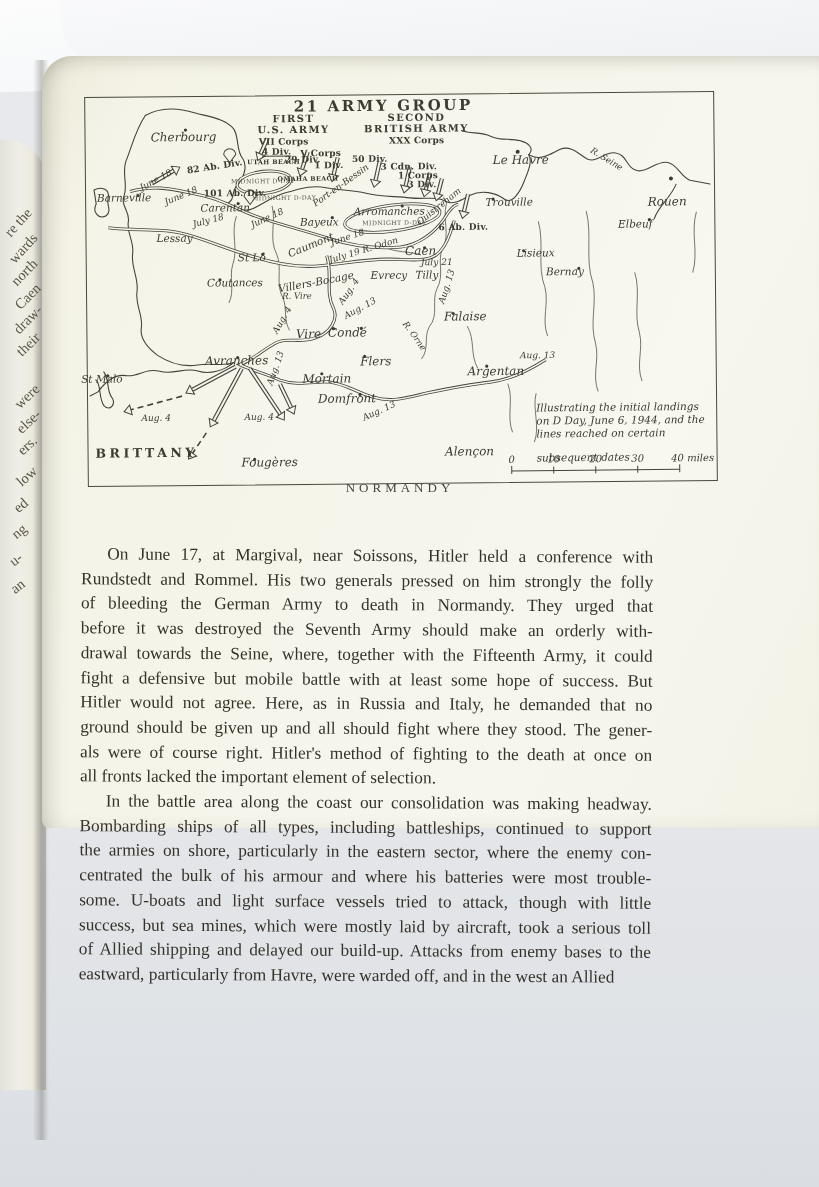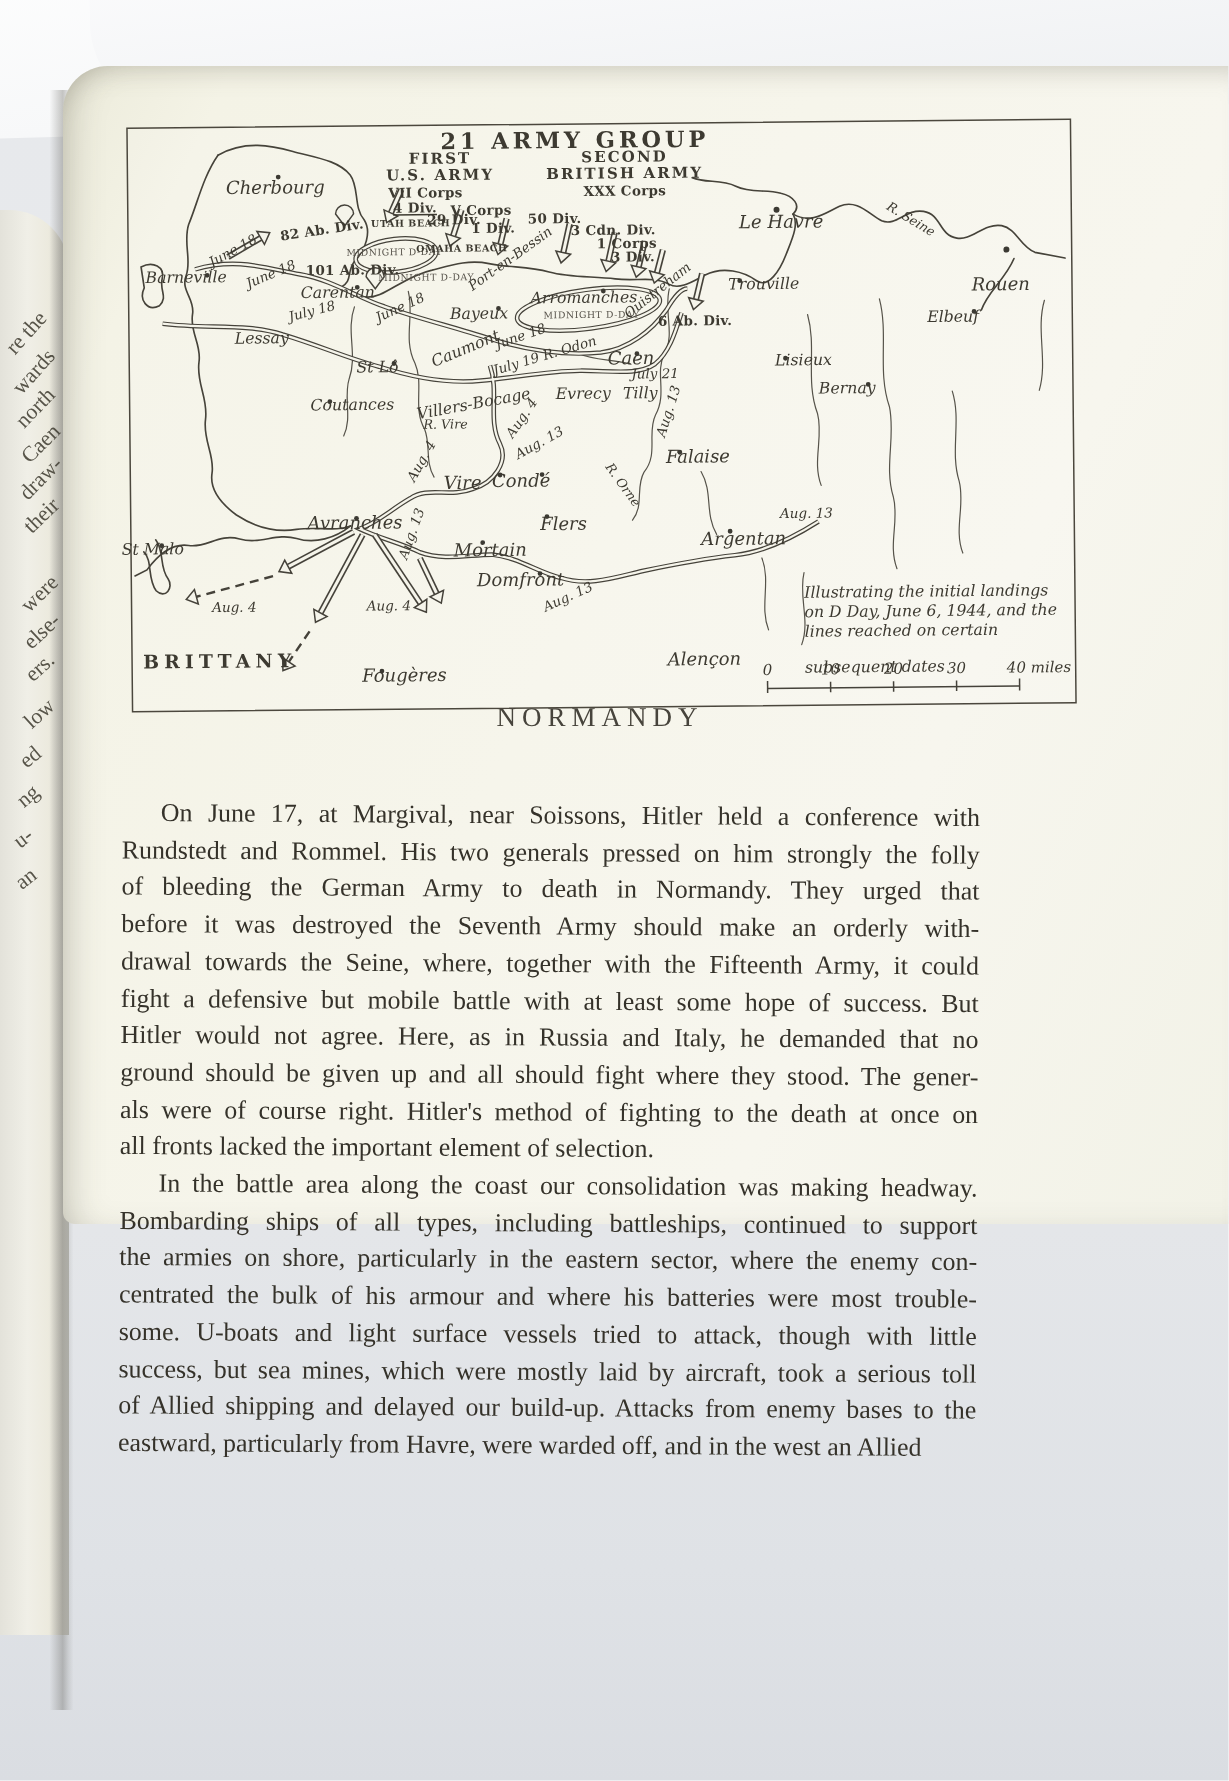--- a/index.html
+++ b/index.html
@@ -28,21 +28,21 @@
   .fragment{
     position:absolute;color:#575449;font-size:14.5px;white-space:nowrap;
     font-family:"Liberation Serif",serif;
   }
   .gutter{
     position:absolute;left:33px;top:60px;width:16px;height:1080px;
     background:linear-gradient(90deg,rgba(60,58,50,0) 0%,rgba(60,58,50,.28) 55%,rgba(60,58,50,.10) 80%,rgba(60,58,50,0) 100%);
   }
   
   .page{
-    position:absolute;left:42px;top:44px;width:777px;height:772px;
+    position:absolute;left:42px;top:56px;width:777px;height:772px;
     background:linear-gradient(115deg,#ecebdb 0%,#f4f3e6 10%,#f6f5eb 45%,#f7f6ee 70%,#f2f2e7 100%);
     border-top-left-radius:30px;border-bottom-left-radius:8px;
     box-shadow:inset 14px 0 26px -14px rgba(70,66,52,.35), inset 0 16px 18px -14px rgba(120,116,100,.25);
   }
   
   .map{
     position:absolute;left:44px;top:38px;width:628px;height:388px;
     border:1.4px solid #4b473d;transform:rotate(-0.55deg);
     background:rgba(255,255,252,.12);
   }
@@ -59,21 +59,21 @@
   .ml.region{font-size:12.5px;letter-spacing:3.5px;font-weight:bold;}
   .ml.date{font-style:italic;font-size:9px;}
   .ml.beach{font-weight:bold;font-size:6.3px;letter-spacing:.4px;}
   .ml.midnight{font-size:6.2px;letter-spacing:.4px;color:#56524a;}
   .ml.river{font-style:italic;font-size:8.5px;}
   .ml.legend{font-style:italic;font-size:10.5px;}
   .ml.scalenum{font-style:italic;font-size:10px;}
   
   .caption{
     position:absolute;left:44px;top:424px;width:628px;text-align:center;
-    font-size:18px;letter-spacing:4px;color:#47443c;
+    font-size:13px;letter-spacing:4px;color:#47443c;
   }
   
   .bodytext{
     position:absolute;left:38px;top:488px;width:572px;
     transform:rotate(0.35deg);
     color:#35322a;font-size:17.3px;line-height:24.7px;
   }
   .bline{text-align:justify;text-align-last:justify;}
   .bline.first{text-indent:1.5em;}
   .bline.last{text-align-last:left;}

